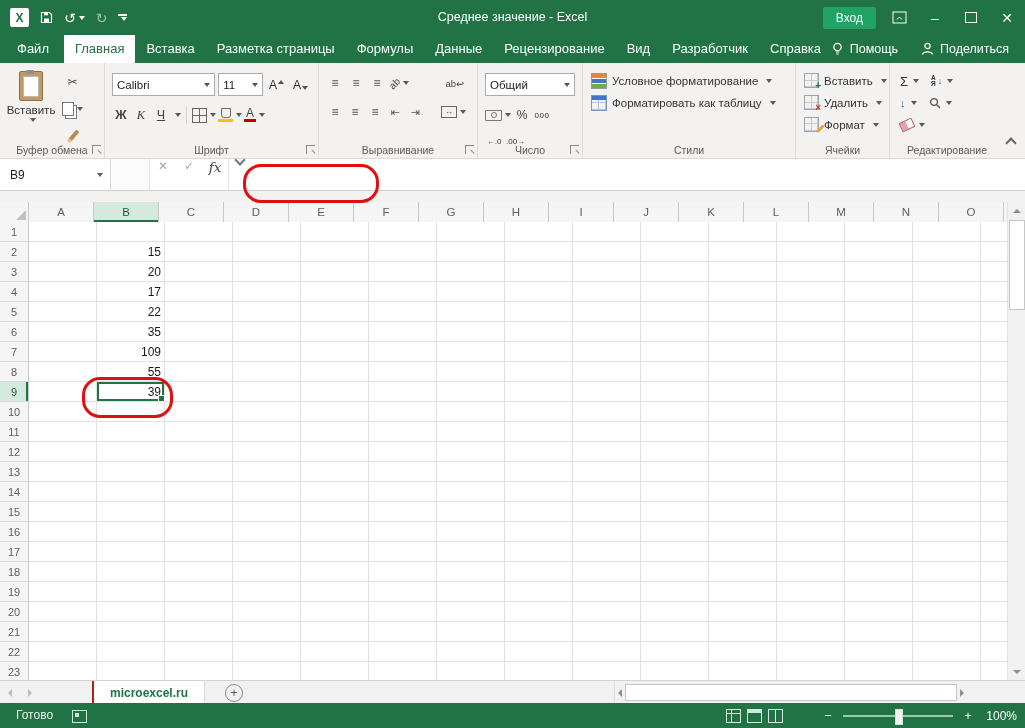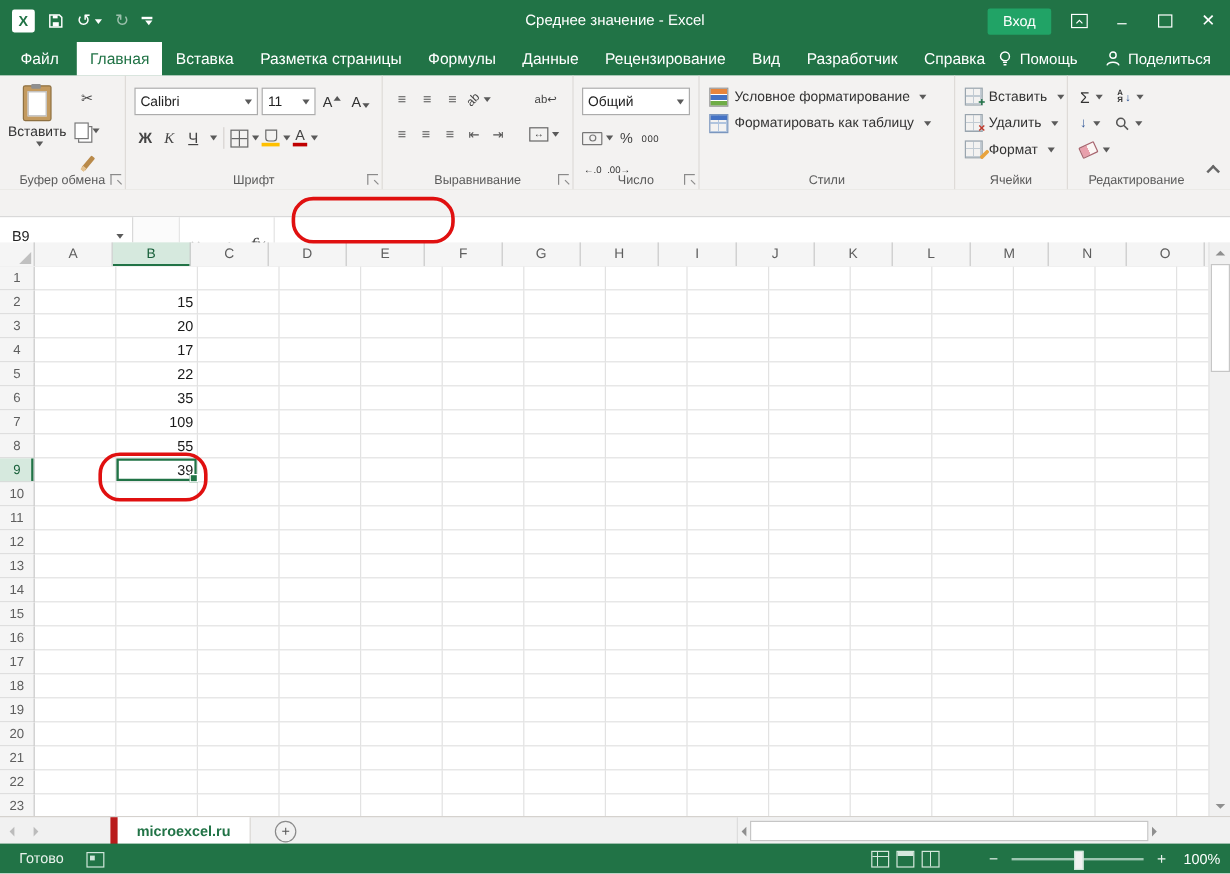--- a/index.html
+++ b/index.html
@@ -125,22 +125,22 @@
   .az{display:flex;flex-direction:column;font-size:6.5px;line-height:6px;font-weight:bold;color:#333;}
   .sarrow{font-size:9px;color:#2F5597;}
   .fillarr{font-size:11px;color:#2F5597;}
   .ic-eraser{width:12px;height:8px;border:1px solid #A8656F;border-radius:1px;transform:rotate(-25deg);
       background:linear-gradient(90deg,#E8A0AC 0 50%,#FBF6F4 50%);}
   .collapse{position:absolute;right:6px;bottom:10px;width:16px;height:14px;display:flex;align-items:center;justify-content:center;}
   .chevup{width:6px;height:6px;border-left:2px solid #666;border-top:2px solid #666;transform:rotate(45deg);margin-top:3px;}
 
   
   .fsection{position:absolute;top:158px;left:0;width:1025px;height:44px;background:#F3F2F1;}
-  .fbar{position:absolute;top:22px;left:0;right:0;height:31px;background:#fff;
-        border-top:1px solid #D9D9D9;border-bottom:1px solid #CFCFCF;display:flex;align-items:flex-end;}
+  .fbar{position:absolute;top:0;left:0;right:0;height:31px;background:#fff;
+        border-top:1px solid #D9D9D9;border-bottom:1px solid #CFCFCF;display:flex;align-items:flex-start;}
   .namebox{width:100px;height:100%;border-right:1px solid #D9D9D9;display:flex;align-items:center;
            padding-left:10px;font-size:12px;color:#222;position:relative;}
   .namebox .dn{position:absolute;right:7px;}
   .fsplit{width:38px;height:100%;border-right:1px solid #E6E6E6;background:#FBFBFB;}
   .fbtn{width:26px;text-align:center;color:#A8A8A8;font-size:12px;}
   .fbtn.fx{font-family:"DejaVu Serif","Liberation Serif",serif;font-style:italic;color:#444;font-size:13.5px;}
   .fsep{width:1px;height:100%;background:#E3E3E3;}
   .fformula{flex:1;font-size:13px;color:#000;padding-left:34px;}
   .fexpand{width:22px;display:flex;align-items:center;justify-content:center;}
   .chevdn{width:6px;height:6px;border-left:2px solid #777;border-top:2px solid #777;transform:rotate(-135deg);margin-top:-3px;}
@@ -176,21 +176,21 @@
   .tri.left{border-right-color:#8F8F8F;margin-left:-4px;}
   .tri.right{border-left-color:#8F8F8F;margin-right:-4px;}
   .vthumb{position:absolute;left:1px;top:18px;width:14px;height:88px;background:#fff;border:1px solid #C6C6C6;}
 
   
   .sheetbar{position:absolute;top:680px;left:0;width:1025px;height:23px;background:#F1F1F1;
             border-top:1px solid #D5D2CE;display:flex;align-items:center;}
   .snav{width:20px;height:100%;display:flex;align-items:center;justify-content:center;opacity:.55;}
   .sheetspacer{width:52px;}
   .sheettab{height:100%;background:#fff;color:#217346;font-weight:bold;font-size:12px;
-            display:flex;align-items:center;padding:0 16px;border-left:6px solid #b91c1c;border-right:1px solid #D8D5D2;}
+            display:flex;align-items:center;padding:0 16px;border-left:2px solid #b91c1c;border-right:1px solid #D8D5D2;}
   .addsheet{margin-left:20px;width:16px;height:16px;border:1px solid #8A8A8A;border-radius:50%;
             display:flex;align-items:center;justify-content:center;font-size:12px;color:#555;line-height:14px;}
   .hscroll{position:absolute;right:0;top:0;height:23px;left:614px;background:#F1F1F1;border-left:1px solid #DDDDDD;
            display:flex;align-items:center;padding:0 3px;gap:3px;}
   .hthumb{height:15px;width:330px;background:#fff;border:1px solid #C6C6C6;}
 
   
   .statusbar{position:absolute;top:703px;left:0;width:1025px;height:25px;background:#217346;color:#E8F2EC;}
   .smode{position:absolute;left:16px;top:0;height:25px;line-height:25px;font-size:12px;}
   .macroic{position:absolute;left:72px;top:7px;width:13px;height:11px;border:1px solid #CFE6DA;}

